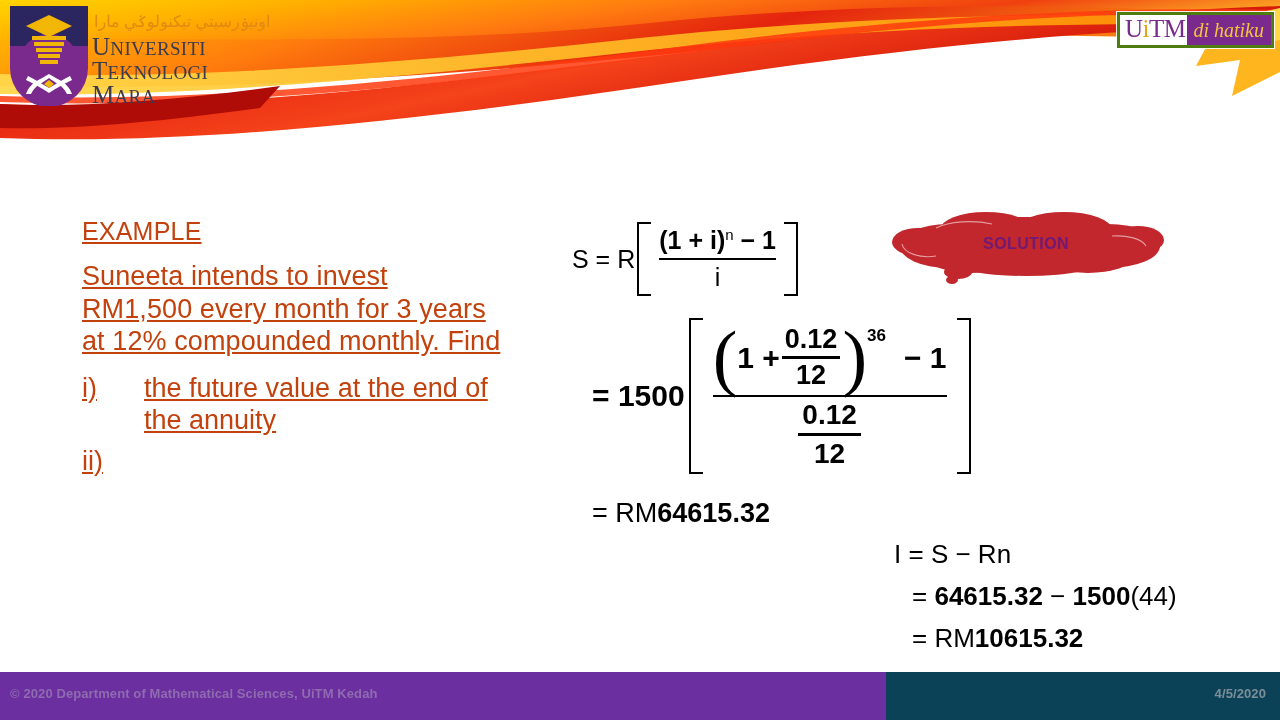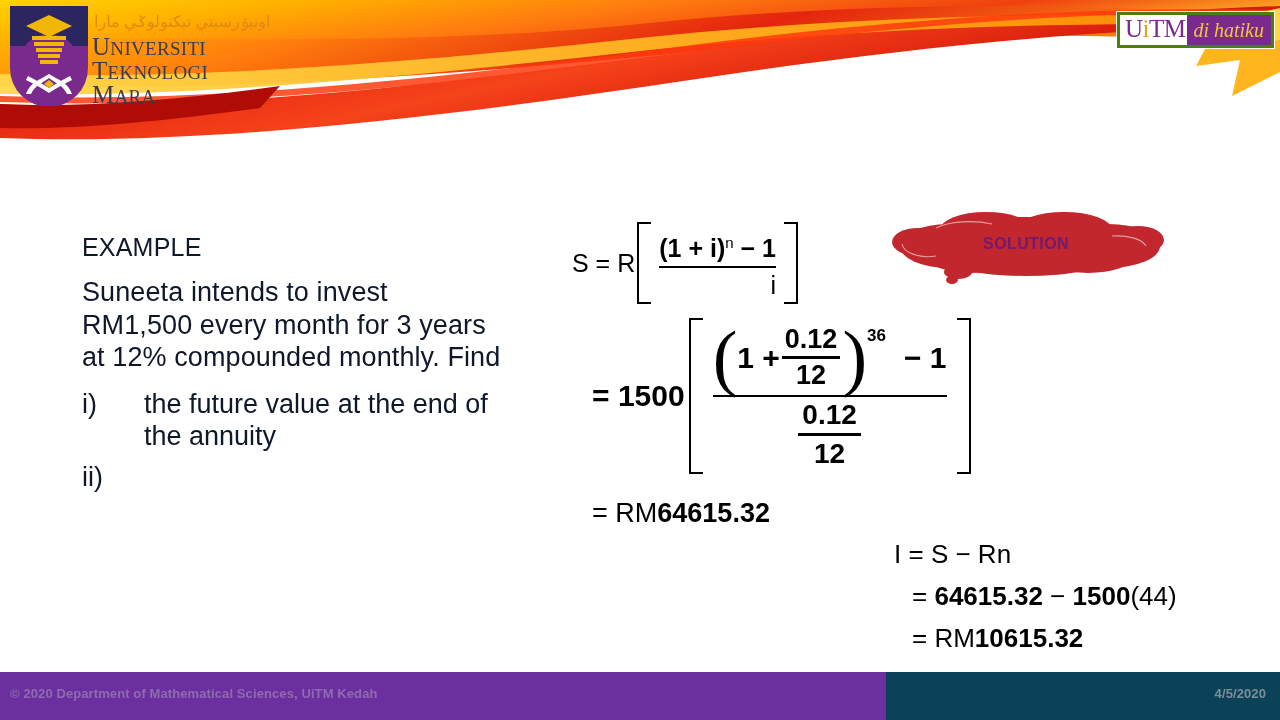--- a/index.html
+++ b/index.html
@@ -36,39 +36,39 @@
     color:#7a2a8c;font-family:"Liberation Serif", serif;font-size:25px;line-height:28px;
     padding:0 2px 0 5px;letter-spacing:-.5px;font-weight:400;
   }
   .dihatiku .uitm .i{color:#e8a317;}
   .dihatiku .tag{
     background:#7a2a8c;color:#f5c242;font-family:"Liberation Serif", serif;
     font-style:italic;font-size:20px;line-height:30px;padding:0 7px 0 6px;white-space:nowrap;
   }
 
   
-  .body-col{position:absolute;left:82px;top:232px;width:420px;color:#0f172a;}
+  .body-col{position:absolute;left:82px;top:216px;width:420px;color:#c2410c;text-decoration:underline;}
   .example-title{font-size:25px;line-height:30px;letter-spacing:.2px;margin:0 0 14px 0;}
   .para{font-size:27px;line-height:32.5px;letter-spacing:.1px;margin:0 0 14px 0;}
   .listitem{display:flex;font-size:27px;line-height:32.5px;margin:0 0 8px 0;}
   .listitem .marker{width:62px;flex:0 0 62px;}
   .listitem .txt{flex:1;}
 
   
   .math{color:#000;font-family:"Liberation Sans", sans-serif;}
 
   
   .sqb{display:inline-block;width:12px;align-self:stretch;}
   .sqb-l{border-left:2px solid #000;border-top:2px solid #000;border-bottom:2px solid #000;}
   .sqb-r{border-right:2px solid #000;border-top:2px solid #000;border-bottom:2px solid #000;}
 
   
   .f1{position:absolute;left:572px;top:222px;display:flex;align-items:stretch;font-size:25px;}
   .f1 .lead{display:flex;align-items:center;font-size:25px;padding-right:2px;}
-  .f1 .inner{display:flex;flex-direction:column;align-items:flex-end;padding:4px 8px;margin-top:8px;}
+  .f1 .inner{display:flex;flex-direction:column;align-items:center;padding:4px 8px;}
   .f1 .num{font-size:25px;white-space:nowrap;}
   .f1 .bar{height:2px;background:#000;align-self:stretch;margin:3px 0;}
   .f1 .den{font-size:25px;}
   .bold{font-weight:bold;}
   .sup{font-size:15px;vertical-align:super;}
 
   
   .f2{position:absolute;left:592px;top:318px;display:flex;align-items:stretch;}
   .f2 .lead{display:flex;align-items:center;font-size:30px;font-weight:bold;padding-right:4px;}
   .f2 .stack{display:flex;flex-direction:column;align-items:center;padding:6px 10px 4px 10px;}

